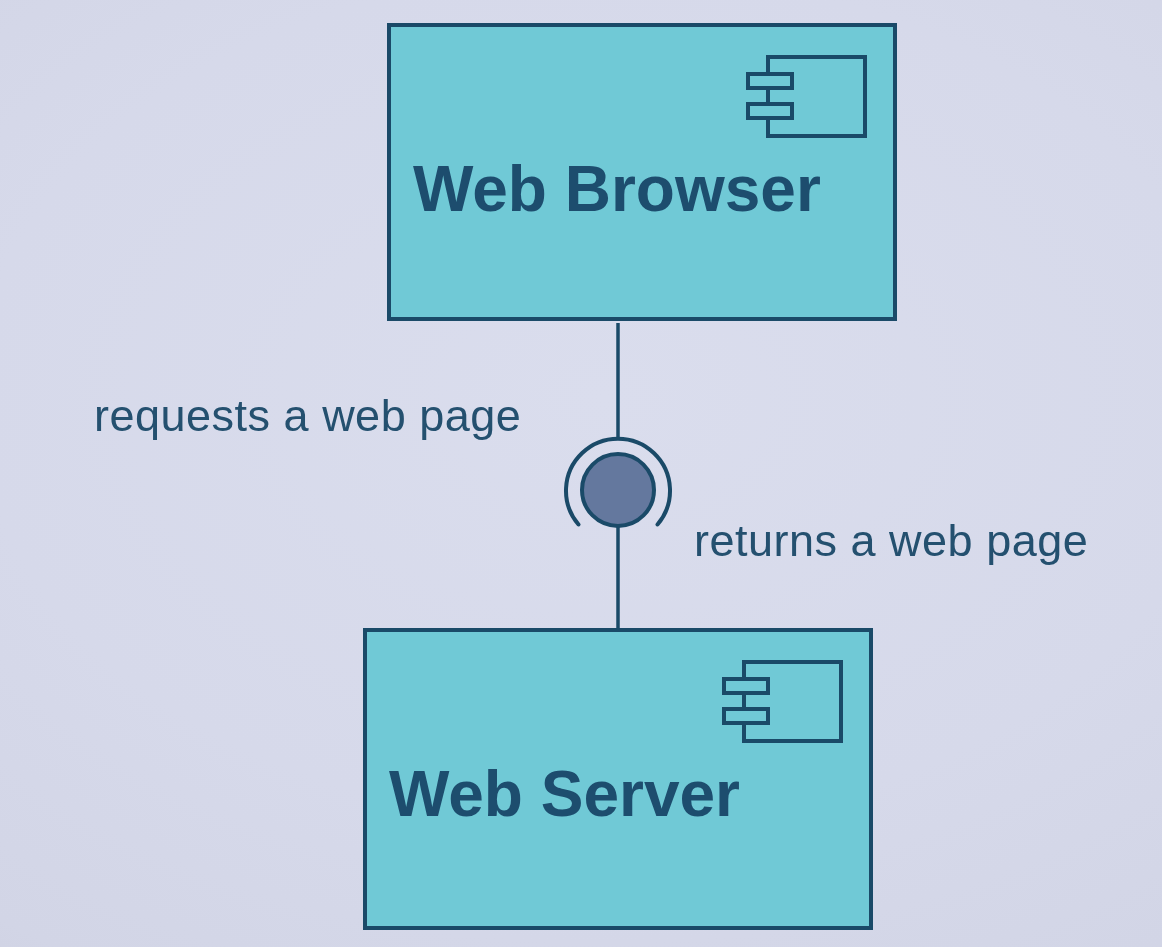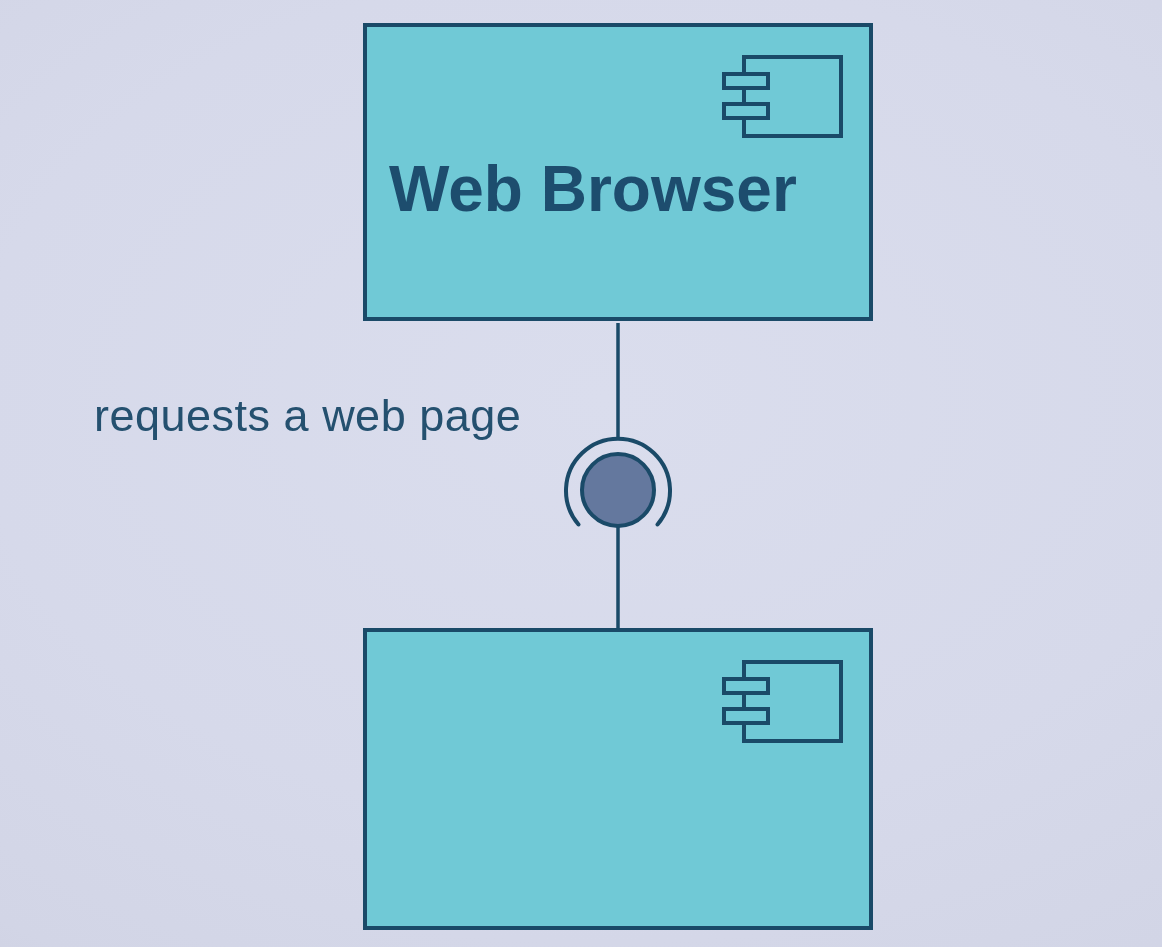--- a/index.html
+++ b/index.html
@@ -27,21 +27,21 @@
     height: 947px;
   }
 
   .node {
     position: absolute;
     left: 363px;
     width: 510px;
     background: #70c9d6;
     border: 4px solid #1a4a68;
   }
-  .node-browser { top: 23px;  height: 298px; }
+  .node-browser { top: 23px;  height: 298px; margin-left: 24px; }
   .node-server  { top: 628px; height: 302px; }
 
   .node-label {
     position: absolute;
     left: 22px;
     top: 130px;
     font-size: 64px;
     font-weight: bold;
     line-height: 1;
     letter-spacing: 0px;
@@ -93,17 +93,19 @@
     </svg>
     <span class="node-label">Web Browser</span>
   </div>
 
   <div class="node node-server">
     <svg class="component-icon" viewBox="0 0 126 86" xmlns="http://www.w3.org/2000/svg">
       <rect x="23" y="3" width="97" height="79" fill="none" stroke="#1a4a68" stroke-width="4"></rect>
       <rect x="3" y="20" width="44" height="14" fill="#70c9d6" stroke="#1a4a68" stroke-width="4"></rect>
       <rect x="3" y="50" width="44" height="14" fill="#70c9d6" stroke="#1a4a68" stroke-width="4"></rect>
     </svg>
+    <span class="node-label">Web Server</span>
   </div>
 
   <span class="edge-label label-requests">requests a web page</span>
+  <span class="edge-label label-returns">returns a web page</span>
 
 </div>
 
 </body></html>

